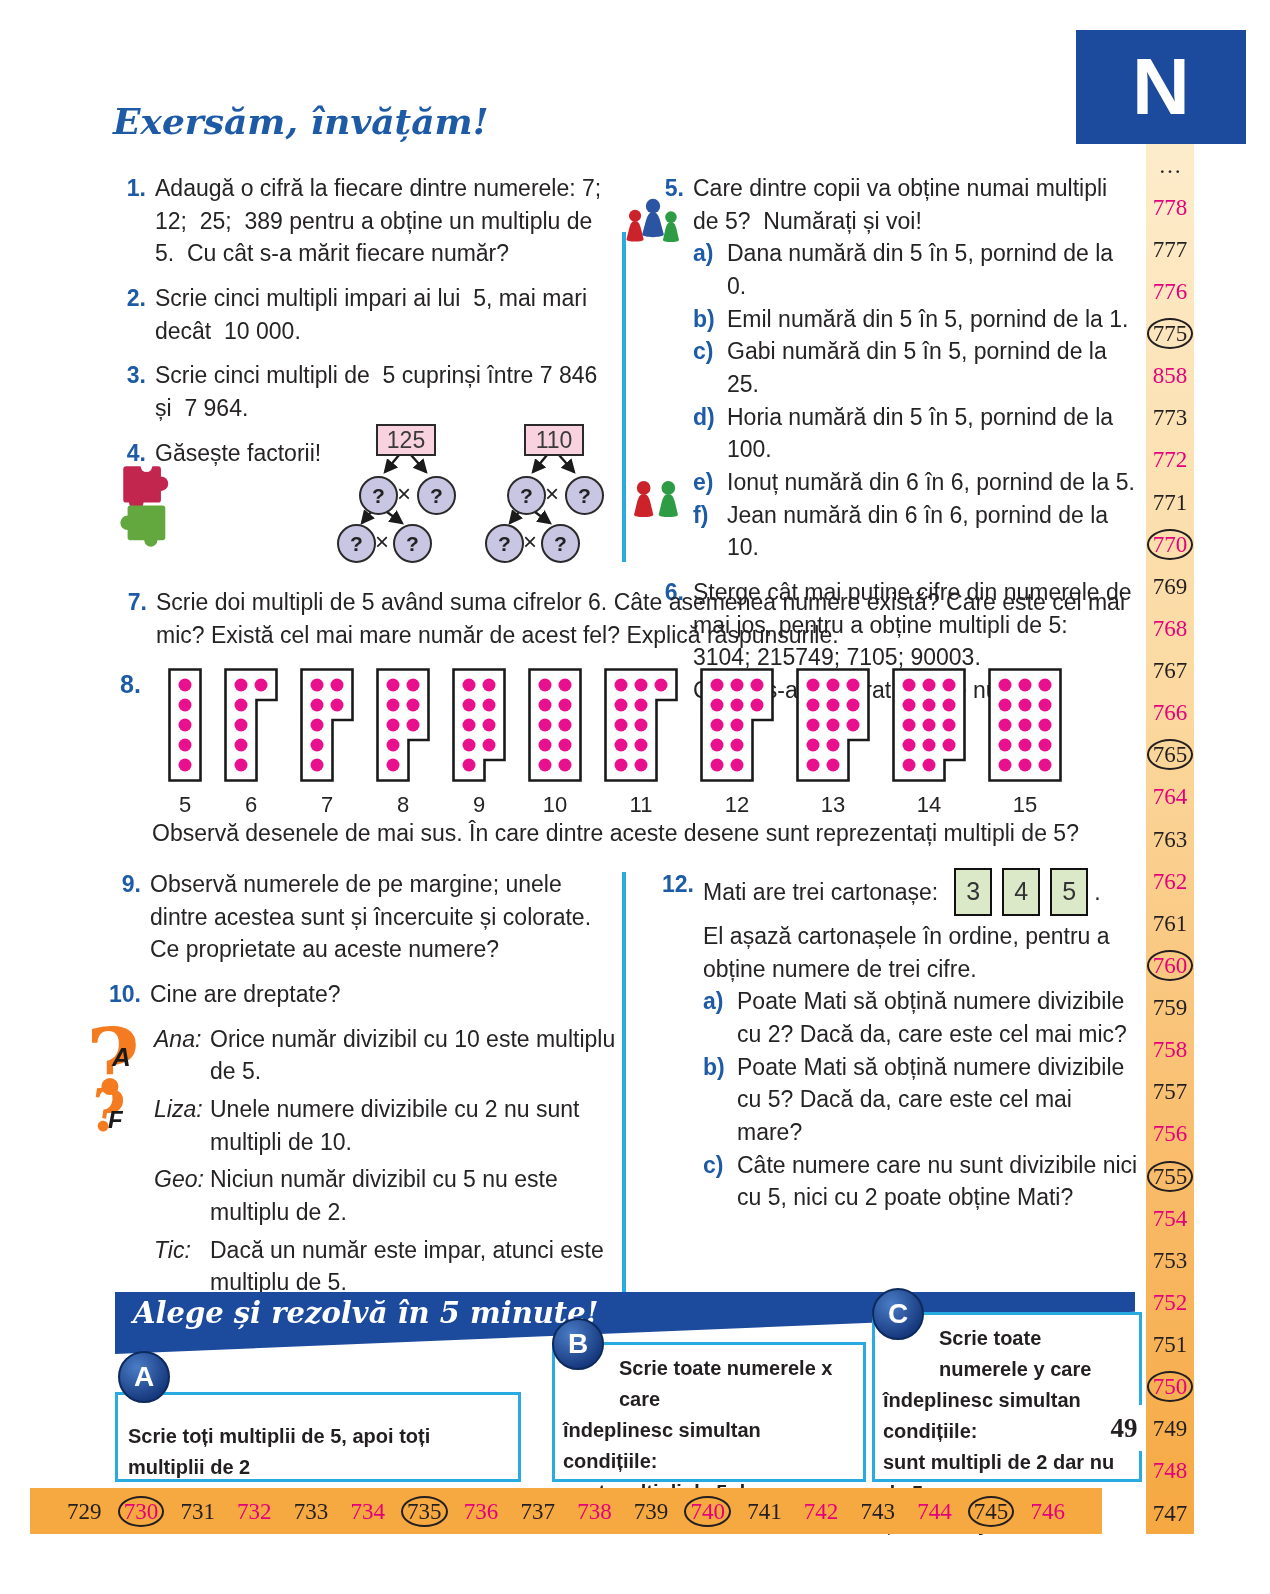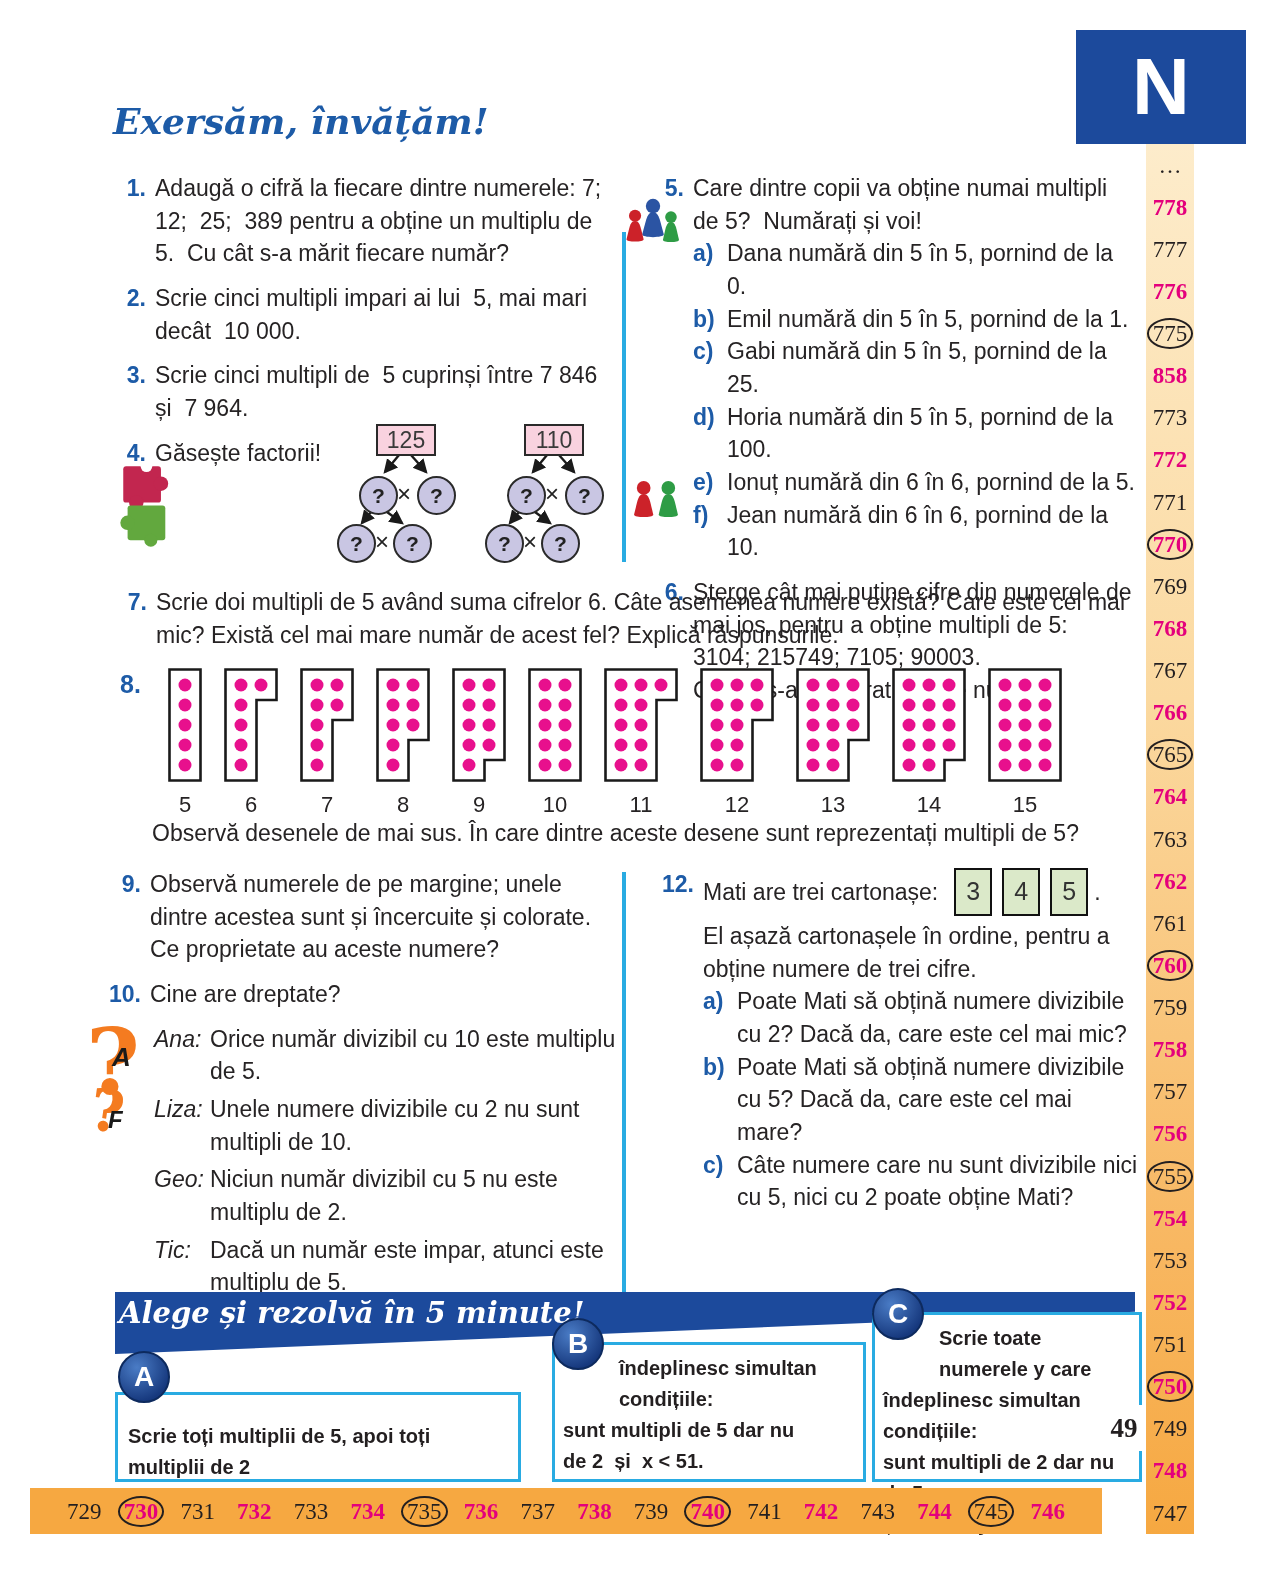--- a/index.html
+++ b/index.html
@@ -12,21 +12,21 @@
   .nbox{position:absolute;left:1076px;top:30px;width:170px;height:114px;background:#1c4a9c;
         display:flex;align-items:center;justify-content:center;}
   .nbox span{color:#fff;font-size:80px;font-weight:bold;line-height:1;}
 
   
   .vstrip{position:absolute;left:1146px;top:144px;width:48px;height:1390px;
           background:linear-gradient(180deg,#fdeccb 0%,#fbd9a0 40%,#f8b863 78%,#f6a841 100%);
           display:flex;flex-direction:column;}
   .mcell{flex:1;display:flex;align-items:center;justify-content:center;}
   .mnum{font-family:"Liberation Serif",serif;font-size:23px;color:#231f20;line-height:1;}
-  .mnum.pink{color:#e4007c;font-weight:bold;}
+  .mnum.pink{color:#e4007c;font-weight:normal;}
   .mnum.circled{border:2px solid #231f20;border-radius:50%;padding:2px 4px;}
   .bstrip{position:absolute;left:30px;top:1488px;width:1072px;height:46px;background:#f6a841;
           display:flex;align-items:center;padding:0 26px;box-sizing:border-box;}
   .bstrip .mcell{flex:1;}
   .pagenum{position:absolute;left:1102px;top:1405px;width:44px;height:46px;background:#fff;
            display:flex;align-items:center;justify-content:center;
            font-family:"Liberation Serif",serif;font-weight:bold;font-size:27px;color:#231f20;}
 
   
   .col{position:absolute;font-size:23px;line-height:1.42;}
@@ -497,32 +497,33 @@
             <div class="subrow">
               <span class="sublabel">c)</span>
               <span class="subtext">Câte numere care nu sunt divizibile nici cu 5, nici cu 2 poate obține Mati?</span>
             </div>
           </div>
       </div>
     </div>
   </div>
 
   <div class="banner"></div>
-  <div class="banner-text" style="position:absolute;left:119px;top:1296px;">Alege și rezolvă în 5 minute!</div>
+  <div class="banner-text" style="position:absolute;left:133px;top:1296px;">Alege și rezolvă în 5 minute!</div>
 
   <div class="optbox a">
     <div class="badge">A</div>
     <div class="optlines">
         <div class="tline">Scrie toți multiplii de 5, apoi toți multiplii de 2</div>
         <div class="tline">care se găsesc între&nbsp; 2547&nbsp; și&nbsp; 2553.</div>
       </div>
   </div>
   <div class="optbox b">
     <div class="badge">B</div>
     <div class="optlines">
+        <div class="tline">Scrie toate numerele x care</div>
         <div class="tline">îndeplinesc simultan condițiile:</div>
         <div class="tline">sunt multipli de 5 dar nu</div>
         <div class="tline">de 2&nbsp; și&nbsp; x &lt; 51.</div>
       </div>
   </div>
   <div class="optbox c">
     <div class="badge">C</div>
     <div class="optlines">
         <div class="tline">Scrie toate numerele y care</div>
         <div class="tline">îndeplinesc simultan condițiile:</div>

